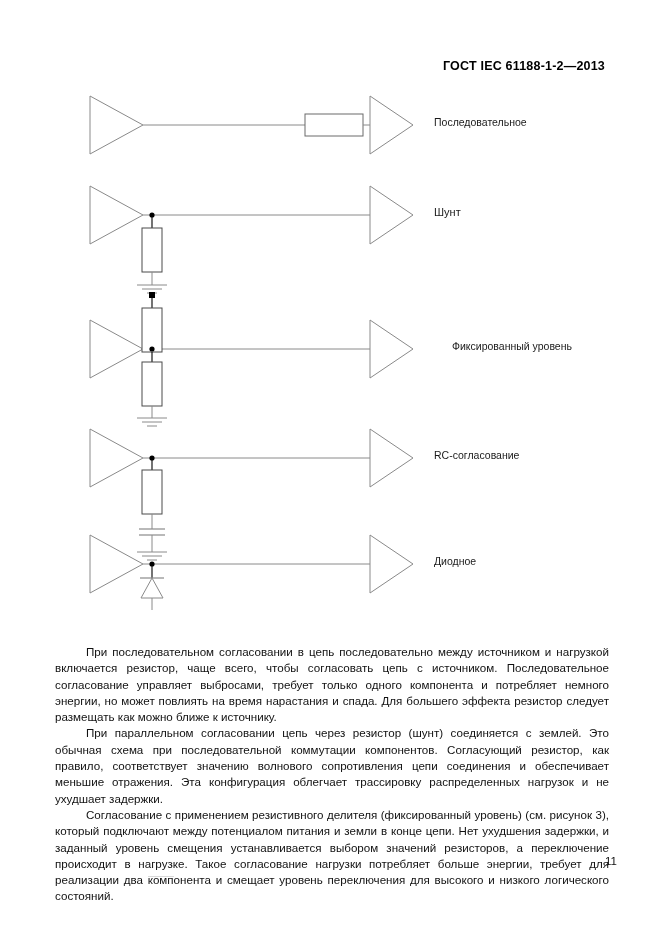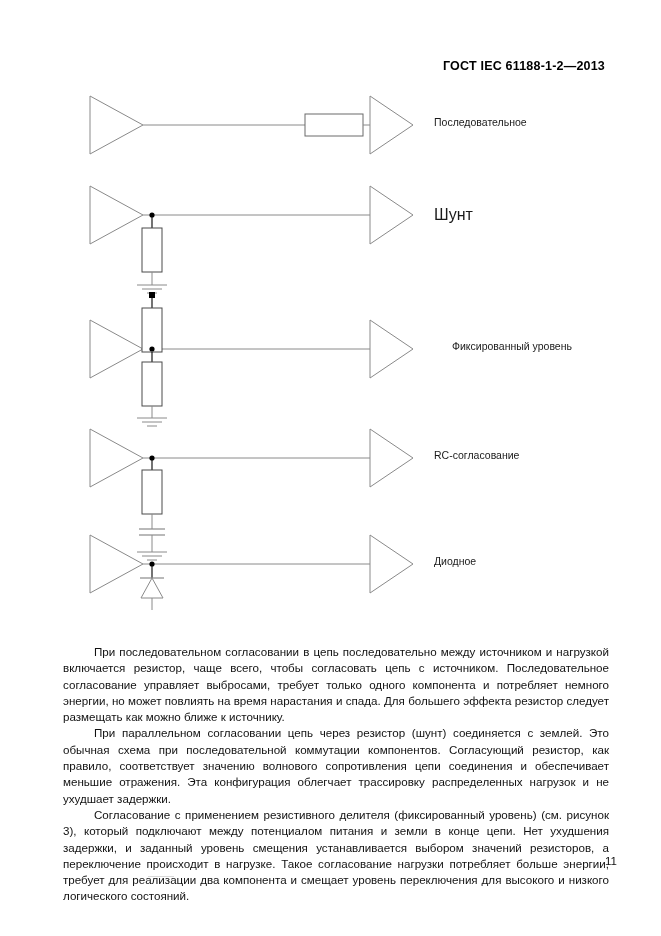--- a/index.html
+++ b/index.html
@@ -57,21 +57,21 @@
   .body-text {
     position: absolute;
     left: 47px;
     top: 644px;
     width: 562px;
     font-size: 11.6px;
     line-height: 16.3px;
     color: #111111;
   }
   .body-text p {
-    margin: 0 0 0 16px;
+    margin: 0 0 0 8px;
     text-align: justify;
     text-indent: 31px;
     hyphens: none;
   }
   .body-text p:last-child {
     text-align: justify;
   }
   .page-number {
     position: absolute;
     right: 44px;
@@ -180,21 +180,21 @@
         <path d="M152,498 L141,518 L163,518 Z" fill="none" stroke="#8a8a8a" stroke-width="1"></path>
         <line x1="152" y1="518" x2="152" y2="534" stroke="#8a8a8a" stroke-width="1"></line>
 
         <line x1="137" y1="534" x2="167" y2="534" stroke="#8a8a8a" stroke-width="1"></line>
         <line x1="142" y1="538" x2="162" y2="538" stroke="#8a8a8a" stroke-width="1"></line>
         <line x1="147" y1="542" x2="157" y2="542" stroke="#8a8a8a" stroke-width="1"></line>
       </g>
     </svg>
 
     <div style="position:absolute;left:434px;top:36px;font-size:10.5px;color:#1a1a1a;white-space:nowrap;">Последовательное</div>
-    <div style="position:absolute;left:434px;top:126px;font-size:16px;color:#1a1a1a;white-space:nowrap;">Шунт</div>
+    <div style="position:absolute;left:434px;top:126px;font-size:11px;color:#1a1a1a;white-space:nowrap;">Шунт</div>
     <div style="position:absolute;left:434px;top:260px;font-size:10.5px;color:#1a1a1a;white-space:nowrap;margin-left:18px;">Фиксированный уровень</div>
     <div style="position:absolute;left:434px;top:369px;font-size:10.5px;color:#1a1a1a;white-space:nowrap;">RC-согласование</div>
     <div style="position:absolute;left:434px;top:475px;font-size:10.5px;color:#1a1a1a;white-space:nowrap;text-align:right;">Диодное</div>
   </div>
 
 
   <div class="body-text">
     <p>При последовательном согласовании в цепь последовательно между источником и нагрузкой включается резистор, чаще всего, чтобы согласовать цепь с источником. Последовательное согласование управляет выбросами, требует только одного компонента и потребляет немного энергии, но может повлиять на время нарастания и спада. Для большего эффекта резистор следует размещать как можно ближе к источнику.</p>
     <p>При параллельном согласовании цепь через резистор (шунт) соединяется с землей. Это обычная схема при последовательной коммутации компонентов. Согласующий резистор, как правило, соответствует значению волнового сопротивления цепи соединения и обеспечивает меньшие отражения. Эта конфигурация облегчает трассировку распределенных нагрузок и не ухудшает задержки.</p>
     <p>Согласование с применением резистивного делителя (фиксированный уровень) (см. рисунок 3), который подключают между потенциалом питания и земли в конце цепи. Нет ухудшения задержки, и заданный уровень смещения устанавливается выбором значений резисторов, а переключение происходит в нагрузке. Такое согласование нагрузки потребляет больше энергии, требует для реализации два компонента и смещает уровень переключения для высокого и низкого логического состояний.</p>

